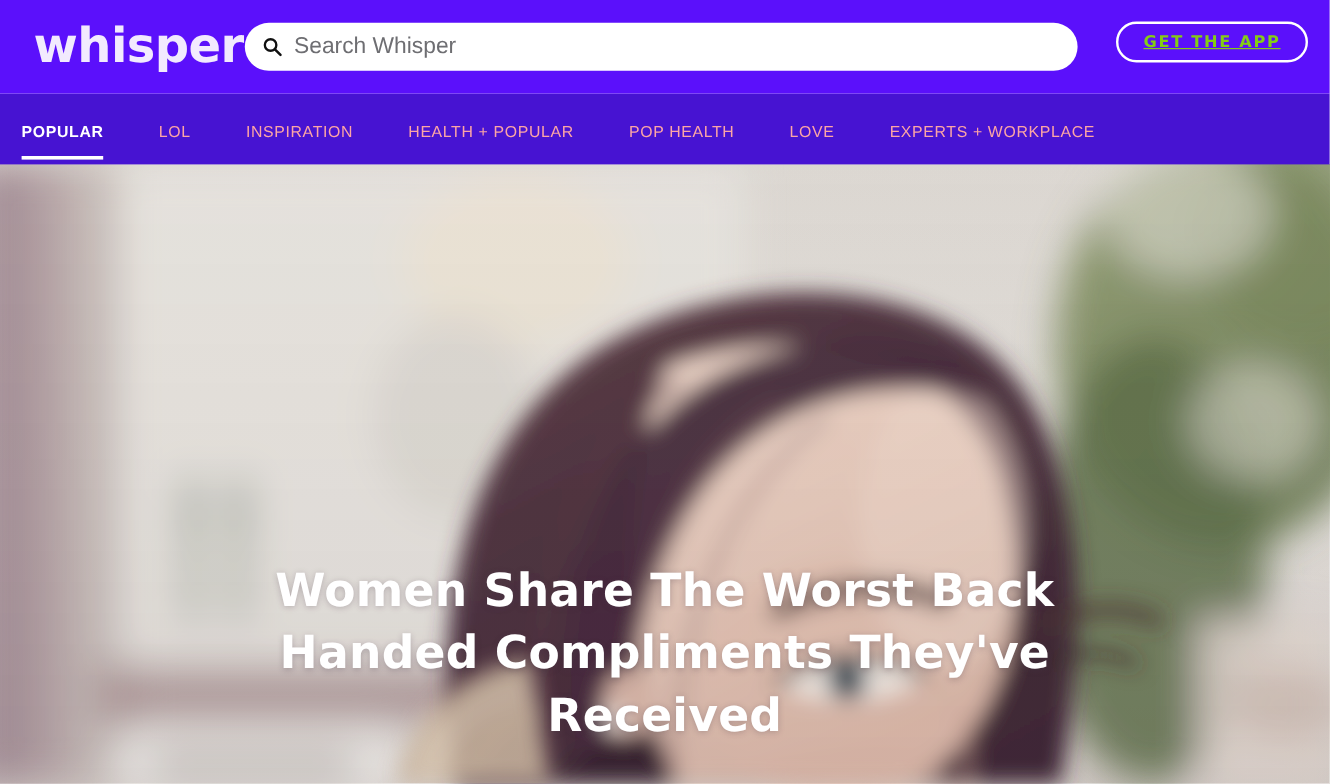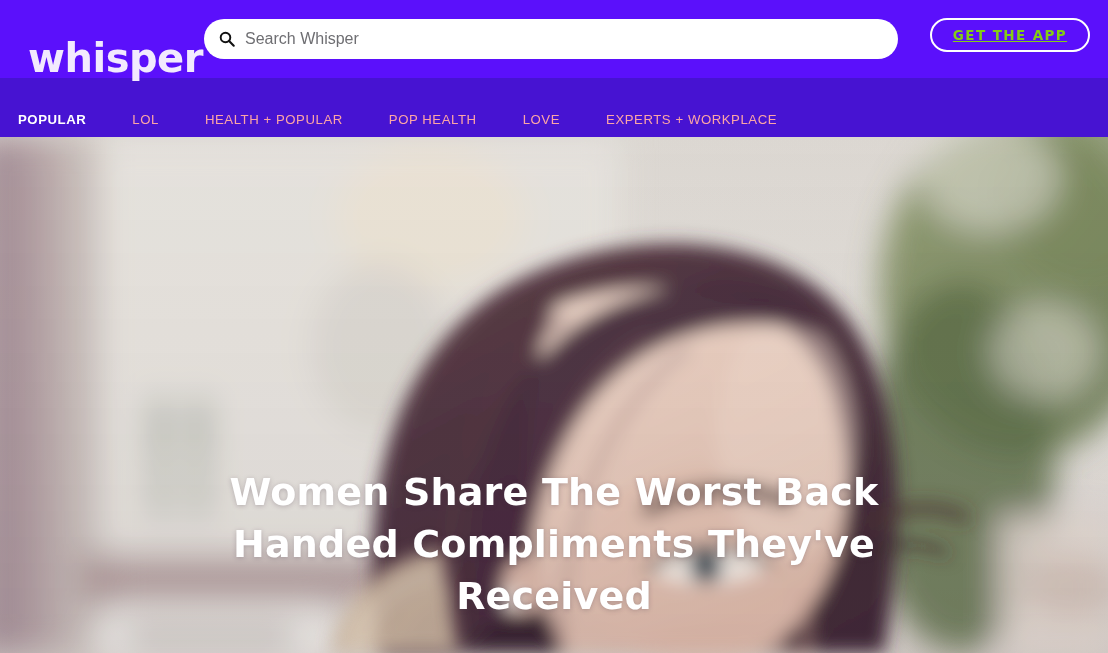--- a/index.html
+++ b/index.html
@@ -20,21 +20,21 @@
   }
 
   
   .header {
     position: absolute;
     top: 0; left: 0;
     width: 1108px;
     height: 78px;
     background: #5B10FB;
     display: flex;
-    align-items: flex-end;
+    align-items: center;
     z-index: 20;
   }
 
   .logo {
     margin-left: 28px;
     font-family: "DejaVu Sans", sans-serif;
     font-size: 40px;
     font-weight: 700;
     letter-spacing: -0.5px;
     color: #F2EAFE;
@@ -64,21 +64,21 @@
     display: block;
     margin-right: 9px;
   }
 
   .search-input {
     flex: 1 1 auto;
     border: none;
     outline: none;
     background: transparent;
     font-family: "Liberation Sans", sans-serif;
-    font-size: 16px;
+    font-size: 19px;
     color: #2b2b2b;
     height: 36px;
     padding: 0;
   }
   .search-input::placeholder { color: #6e6e72; opacity: 1; }
 
   .app-btn {
     position: absolute;
     right: 18px;
     top: 18px;
@@ -106,21 +106,21 @@
     top: 78px; left: 0;
     width: 1108px;
     height: 59px;
     background: #4713D2;
     z-index: 19;
     overflow: hidden;
   }
 
   .nav-strip {
     display: flex;
-    align-items: center;
+    align-items: flex-start;
     height: 59px;
     padding-left: 18px;
     white-space: nowrap;
   }
 
   .nav-item {
     position: relative;
     font-family: "Liberation Sans", sans-serif;
     font-size: 13.2px;
     font-weight: 400;
@@ -211,20 +211,21 @@
       <input class="search-input" type="text" placeholder="Search Whisper" style="">
     </div>
 
     <div class="app-btn">GET THE APP</div>
   </div>
 
   <div class="navbar">
     <div class="nav-strip">
       <div class="nav-item active">POPULAR</div>
       <div class="nav-item">LOL</div>
+      <div class="nav-item">INSPIRATION</div>
       <div class="nav-item">HEALTH + POPULAR</div>
       <div class="nav-item">POP HEALTH</div>
       <div class="nav-item">LOVE</div>
       <div class="nav-item">EXPERTS + WORKPLACE</div>
 
     </div>
   </div>
 
   <div class="hero">
 

